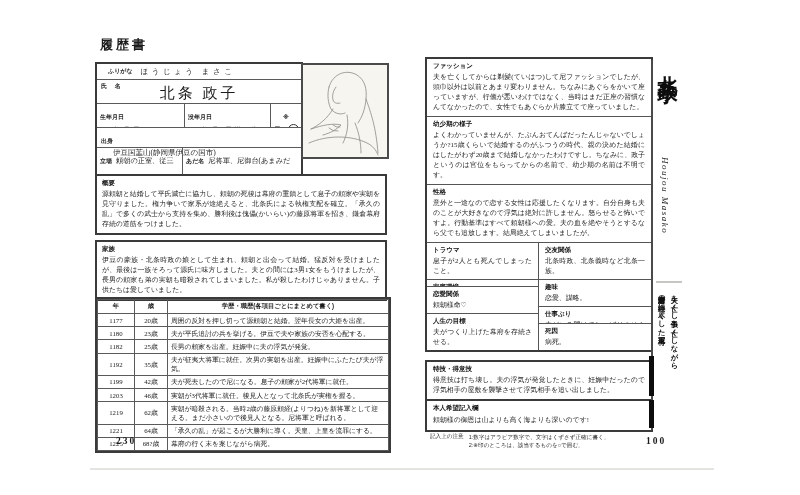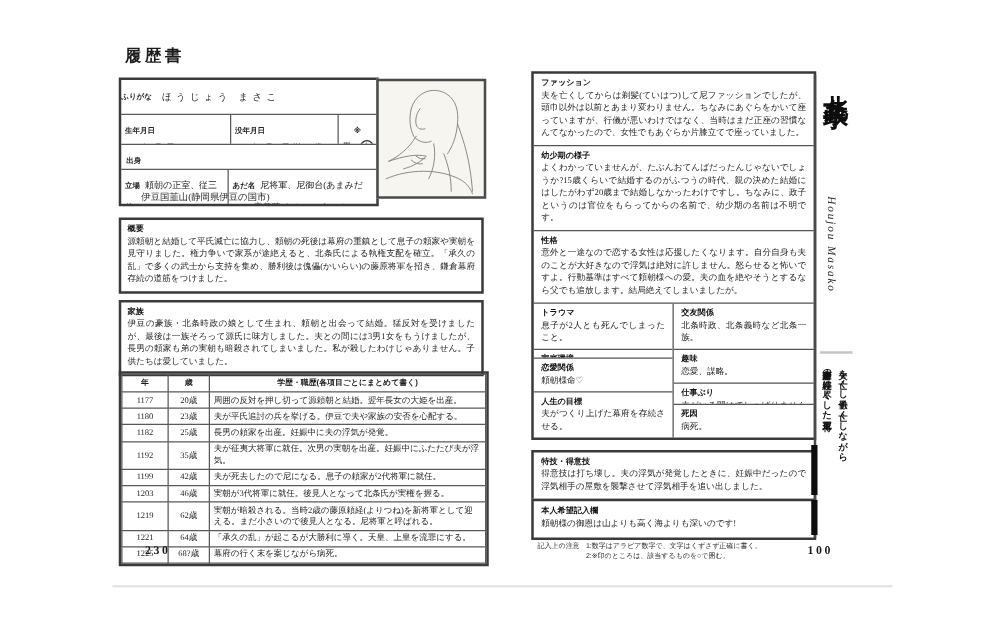--- a/index.html
+++ b/index.html
@@ -12,36 +12,36 @@
   .page{position:absolute;top:30px;height:440px;background:#fff;}
   #left-page{left:88px;width:312px;}
   #right-page{left:408px;width:310px;}
   .page-shadow{position:absolute;left:90px;top:468px;width:624px;height:2px;background:#e4e4e1;}
   
   .lp-title{position:absolute;left:12px;top:6px;font-size:13px;font-weight:bold;letter-spacing:3px;}
   .ptable{position:absolute;left:7px;top:32px;width:204px;border:2px solid #3a3a3a;background:#fff;}
   .prow{border-bottom:1px solid #5a5a5a;box-sizing:border-box;}
   .prow:last-child{border-bottom:none;}
   .plabel{font-family:"Liberation Sans","DejaVu Sans",sans-serif;font-weight:bold;font-size:6px;color:#222;}
-  .prow-furigana{height:28px;display:flex;align-items:center;gap:8px;padding:0 0;}
+  .prow-furigana{height:16px;display:flex;align-items:center;gap:8px;padding:0 11px;}
   .furigana-val{font-size:7.5px;letter-spacing:3.5px;}
   .prow-name{height:24px;padding:1px 4px;position:relative;}
   .name-val{font-size:15px;letter-spacing:3px;text-align:center;margin-top:3px;font-weight:500;}
   .prow-name .plabel{position:absolute;left:4px;top:2px;letter-spacing:3px;}
   .prow-dates{height:24px;display:flex;}
   .pcell{border-right:1px solid #5a5a5a;box-sizing:border-box;padding:1px 3px;overflow:hidden;}
   .pcell:last-child{border-right:none;}
   .pcell .pval{font-size:6.8px;margin-top:2px;white-space:nowrap;}
   .cell-birth{width:88px;}
   .cell-death{width:86px;}
   .cell-gender{flex:1;text-align:center;}
   .gender-line{font-size:7px;margin-top:1px;white-space:nowrap;}
   .circled{display:inline-block;border:1px solid #333;border-radius:50%;width:9px;height:9px;line-height:9px;text-align:center;font-size:6.5px;}
   .prow-origin{height:20px;padding:1px 4px;}
-  .origin-val{font-size:7.5px;padding-left:12px;margin-top:18px;}
+  .origin-val{font-size:7.5px;padding-left:12px;margin-top:1px;}
   .prow-last{height:27px;display:flex;}
   .cell-pos{width:86px;}
   .cell-nick{flex:1;}
   .inline-val{font-size:7.2px;line-height:1.35;}
   
   .portrait{position:absolute;left:213px;top:33px;width:84px;height:92px;border:2px solid #4a4a4a;background:#f6f5f0;}
   .portrait svg{display:block;width:100%;height:100%;}
   
   .secbox{position:absolute;left:7px;width:278px;border:2px solid #3a3a3a;padding:3px 5px 4px;background:#fff;}
   .sec-label{font-family:"Liberation Sans","DejaVu Sans",sans-serif;font-weight:bold;font-size:6.5px;margin-bottom:1px;color:#111;}
@@ -87,20 +87,24 @@
 </head>
 <body>
 
 <div class="page" id="left-page">
   <div class="lp-title sans">履歴書</div>
 
   <div class="ptable">
     <div class="prow prow-furigana">
       <span class="plabel">ふりがな</span>
       <span class="furigana-val">ほうじょう まさこ</span>
+    </div>
+    <div class="prow prow-name">
+      <span class="plabel">氏 名</span>
+      <div class="name-val">北条 政子</div>
     </div>
     <div class="prow prow-dates">
       <div class="pcell cell-birth">
         <span class="plabel">生年月日</span>
         <div class="pval">1157年?月?日</div>
       </div>
       <div class="pcell cell-death">
         <span class="plabel">没年月日</span>
         <div class="pval">1225年7月11日(満68?歳)</div>
       </div>

